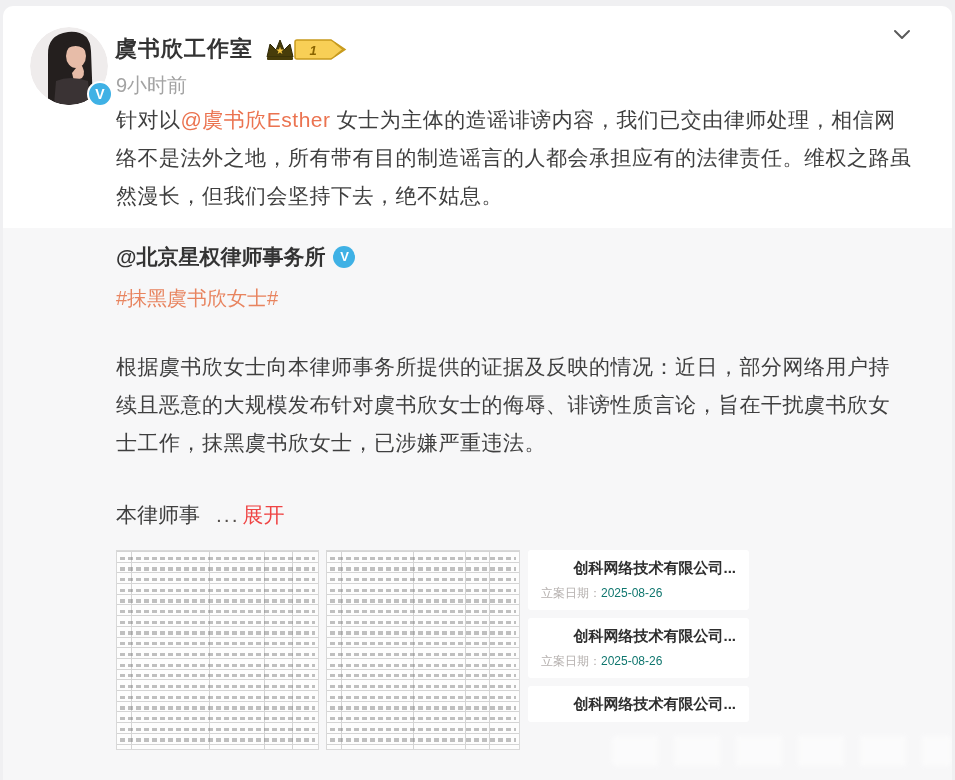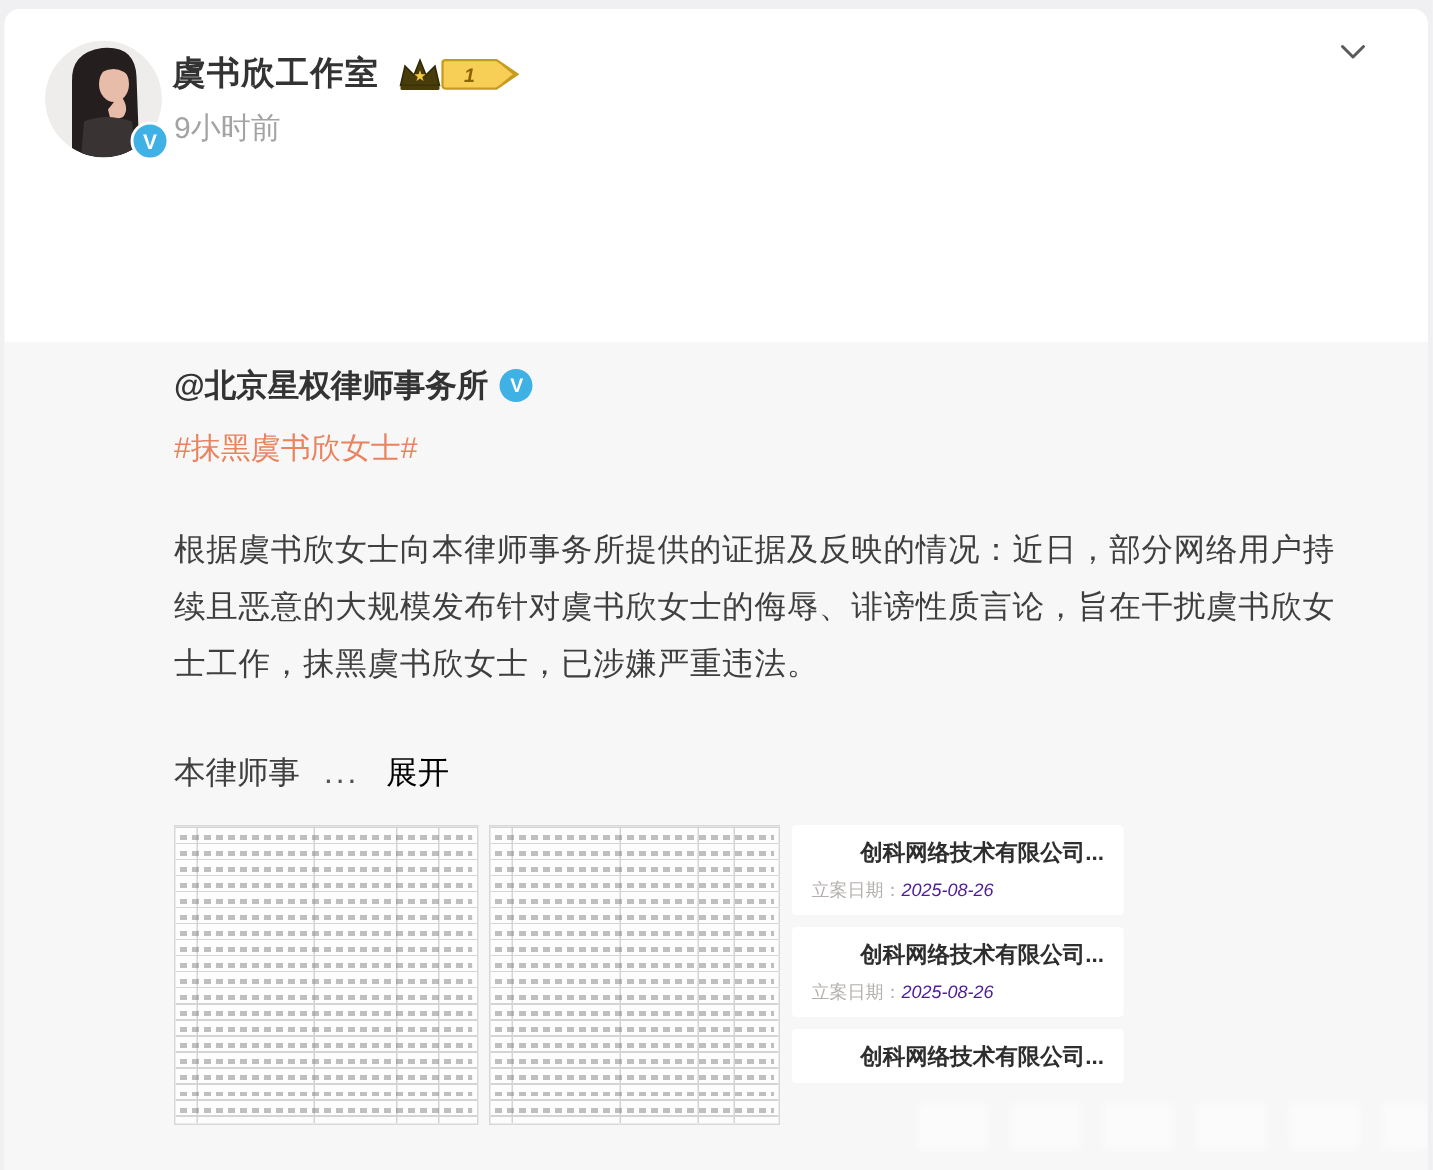--- a/index.html
+++ b/index.html
@@ -36,41 +36,41 @@
   .quote-author { font-size:21px; font-weight:bold; color:#333333; cursor:pointer; }
   .v-badge-inline { display:inline-block; width:22px; height:22px; border-radius:50%; margin-left:8px;
                     background:#3fb1e5; color:#fff; font-weight:bold; font-size:13px;
                     line-height:22px; text-align:center; }
   .hashtag { margin-top:14px; font-size:20px; color:#e8845f; cursor:pointer; }
   .quote-para { width:795px; font-size:21px; line-height:38px; color:#3f3f3f; letter-spacing:0.5px; }
   .para-1 { margin-top:46px; }
   .para-2 { margin-top:36px; }
   .expand-row { margin-top:39px; font-size:21px; color:#3f3f3f; display:flex; align-items:baseline; }
   .ellipsis { margin-left:16px; color:#55504d; letter-spacing:2px; }
-  .expand-link { margin-left:18px; color:#000000; cursor:pointer; }
+  .expand-link { margin-left:3px; color:#ef4444; cursor:pointer; }
 
   
   .images-row { margin-top:21px; display:flex; align-items:flex-start; }
   .tbl { position:relative; background:#fdfdfd; border:1px solid #d8d8d8; overflow:hidden; cursor:pointer; }
   .tbl-a { width:203px; height:200px; }
   .tbl-b { width:194px; height:200px; margin-left:7px; }
   .tbl-grid { position:absolute; inset:0; }
   .tbl-rows { position:absolute; inset:0;
       background:repeating-linear-gradient(180deg, #d4d4d4 0 1px, transparent 1px 10.7px); }
   .tbl-col { position:absolute; top:0; bottom:0; width:1px; background:#d4d4d4; }
   .tbl-text { position:absolute; top:2px; left:3px; right:3px; bottom:0;
       background:repeating-linear-gradient(180deg, transparent 0 3.5px, rgba(105,105,105,0.42) 3.5px 6.8px, transparent 6.8px 10.7px);
       -webkit-mask-image:repeating-linear-gradient(90deg, #000 0 5px, transparent 5px 8px);
               mask-image:repeating-linear-gradient(90deg, #000 0 5px, transparent 5px 8px);
       filter:blur(0.4px); }
   .case-list { width:221px; margin-left:8px; cursor:pointer; }
   .case-card { background:#ffffff; border-radius:3px; padding:9px 13px 8px; margin-bottom:8px; }
   .case-company { font-size:15px; font-weight:bold; color:#2e2e2e;text-align:right; }
   .case-date-row { margin-top:7px; font-size:12px; color:#b5b0ae; }
-  .case-date { color:#4c1d95;font-style:italic; }
+  .case-date { color:#0f766e; }
 
   .watermark { position:absolute; right:0; bottom:14px; width:340px; height:30px; opacity:0.55;
       background:repeating-linear-gradient(90deg, rgba(255,255,255,0.95) 0 46px, rgba(247,247,248,0) 46px 62px);
       filter:blur(2px); border-radius:4px; }
 
   .chev-svg { display:block; }
 </style>
 </head>
 <body>
 
@@ -111,20 +111,21 @@
     </div>
 
     <div class="timestamp">9小时前</div>
 
     <div class="collapse-btn">
       <svg width="24" height="24" viewBox="0 0 24 24" class="chev-svg">
         <polyline points="5,9 12,16 19,9" fill="none" stroke="#5a5a5a" stroke-width="2" stroke-linecap="round" stroke-linejoin="round"></polyline>
       </svg>
     </div>
 
+    <div class="post-text"><span>针对以</span><span class="mention-link">@虞书欣Esther</span><span> 女士为主体的造谣诽谤内容，我们已交由律师处理，相信网络不是法外之地，所有带有目的制造谣言的人都会承担应有的法律责任。维权之路虽然漫长，但我们会坚持下去，绝不姑息。</span></div>
 
     <div class="quote">
       <div class="quote-author-row">
         <span class="quote-author">@北京星权律师事务所</span>
         <span class="v-badge-inline">V</span>
       </div>
 
       <div class="hashtag">#抹黑虞书欣女士#</div>
 
       <div class="quote-para para-2">根据虞书欣女士向本律师事务所提供的证据及反映的情况：近日，部分网络用户持续且恶意的大规模发布针对虞书欣女士的侮辱、诽谤性质言论，旨在干扰虞书欣女士工作，抹黑虞书欣女士，已涉嫌严重违法。</div>

